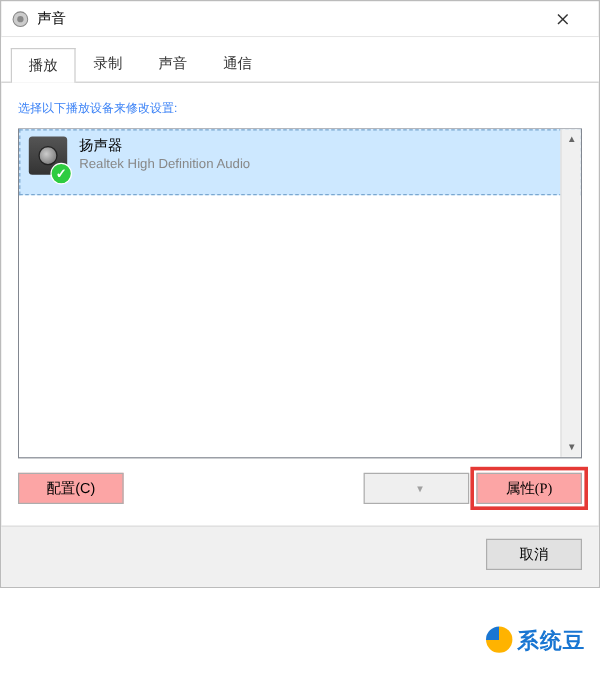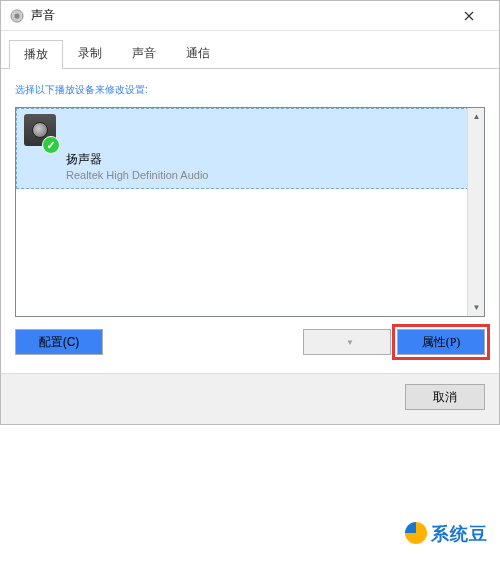--- a/index.html
+++ b/index.html
@@ -1,40 +1,40 @@
 <!DOCTYPE html>
 <html><head>
   <meta charset="utf-8">
   <style>
     * { box-sizing: border-box; margin: 0; padding: 0; font-family: "Microsoft YaHei", "Segoe UI", sans-serif; }
     body { background: #fff; width: 500px; height: 562px; overflow: hidden; position: relative; }
-    .window { width: 500px; height: 425px; border: 1px solid #bbb; display: flex; flex-direction: column; background: #fff; }
+    .window { width: 500px; height: 490px; border: 1px solid #bbb; display: flex; flex-direction: column; background: #fff; }
     .titlebar { height: 30px; display: flex; align-items: center; padding: 0 8px; border-bottom: 1px solid #e5e5e5; }
     .titlebar-icon { width: 16px; height: 16px; margin-right: 6px; display: flex; align-items: center; justify-content: center; }
     .titlebar-title { flex: 1; font-size: 12px; color: #000; }
     .close-btn { width: 44px; height: 28px; display: flex; align-items: center; justify-content: center; cursor: pointer; }
     .tabs { display: flex; padding: 8px 8px 0 8px; border-bottom: 1px solid #ccc; background: #fff; }
     .tab { padding: 5px 14px 6px 14px; font-size: 12px; border: 1px solid transparent; border-bottom: none; cursor: pointer; color: #333; position: relative; }
     .tab.active { border-color: #ccc; background: #fff; top: 1px; }
     .content { flex: 1; padding: 14px 14px 10px 14px; display: flex; flex-direction: column; }
     .instruction { font-size: 10px; color: #3b82f6; margin-bottom: 10px; }
     .device-list { flex: 1; border: 1px solid #828790; background: #fff; overflow-y: auto; position: relative; }
     .device-item { display: flex; align-items: flex-start; padding: 6px 8px; border-bottom: 1px dashed transparent; }
     .device-item.selected { background: #cde8ff; outline: 1px dashed #7aa7d0; outline-offset: -1px; }
     .device-icon-wrap { position: relative; width: 34px; height: 42px; margin-right: 8px; flex-shrink: 0; }
     .device-icon { width: 32px; height: 32px; background: linear-gradient(#555,#333); border-radius: 3px; display: flex; align-items: center; justify-content: center; position: relative; }
     .device-icon::before { content: ""; width: 14px; height: 14px; border-radius: 50%; background: radial-gradient(circle at 40% 40%, #ccc, #666); border: 1px solid #222; }
     .check-badge { position: absolute; left: 18px; top: 22px; width: 18px; height: 18px; border-radius: 50%; background: #2ecc40; display: flex; align-items: center; justify-content: center; color: #fff; font-size: 11px; font-weight: bold; border: 1px solid #fff; }
     .device-text { display: flex; flex-direction: column; line-height: 1.3; }
-    .device-name { font-size: 12px; color: #000; margin-top: 38px; }
+    .device-name { font-size: 12px; color: #000; }
     .device-driver { font-size: 11px; color: #888; }
     .device-status { font-size: 11px; color: #888; }
     .button-row { display: flex; gap: 6px; padding: 12px 0 8px 0; align-items: stretch; }
     .spacer { flex: 1; }
-    .btn { min-width: 88px; height: 26px; padding: 0 12px; font-size: 12px; border: 1px solid #adadad; background: #3b82f6; color: #000; cursor: pointer; display: inline-flex; align-items: center; justify-content: center; }
+    .btn { min-width: 88px; height: 26px; padding: 0 12px; font-size: 12px; border: 1px solid #adadad; background: #fca5a5; color: #000; cursor: pointer; display: inline-flex; align-items: center; justify-content: center; }
     .btn.disabled { color: #a0a0a0; background: #efefef; cursor: default; }
     .btn.highlighted { outline: 3px solid #e53935; outline-offset: 2px; font-family: Liberation Serif, serif; }
     .dlg-buttons { display: flex; justify-content: flex-end; gap: 6px; padding: 10px 14px 14px 14px; border-top: 1px solid #ddd; background: #f0f0f0; }
     .dlg-buttons .btn { min-width: 80px; background: #e1e1e1; }
     .scrollbar-track { position: absolute; right: 0; top: 0; bottom: 0; width: 17px; background: #f0f0f0; border-left: 1px solid #ddd; }
     .scroll-arrow { width: 17px; height: 17px; display: flex; align-items: center; justify-content: center; font-size: 8px; color: #666; }
     .scroll-arrow.down { position: absolute; bottom: 0; }
     .watermark { position: absolute; right: 12px; bottom: 16px; display: flex; align-items: flex-start; gap: 4px; font-size: 18px; pointer-events: none; }
     .wm-icon { width: 22px; height: 22px; border-radius: 50%; background: conic-gradient(#ffb300 0 270deg, #1976d2 270deg 360deg); }
     .wm-text { color: #1976d2; font-weight: bold; letter-spacing: 1px; }

